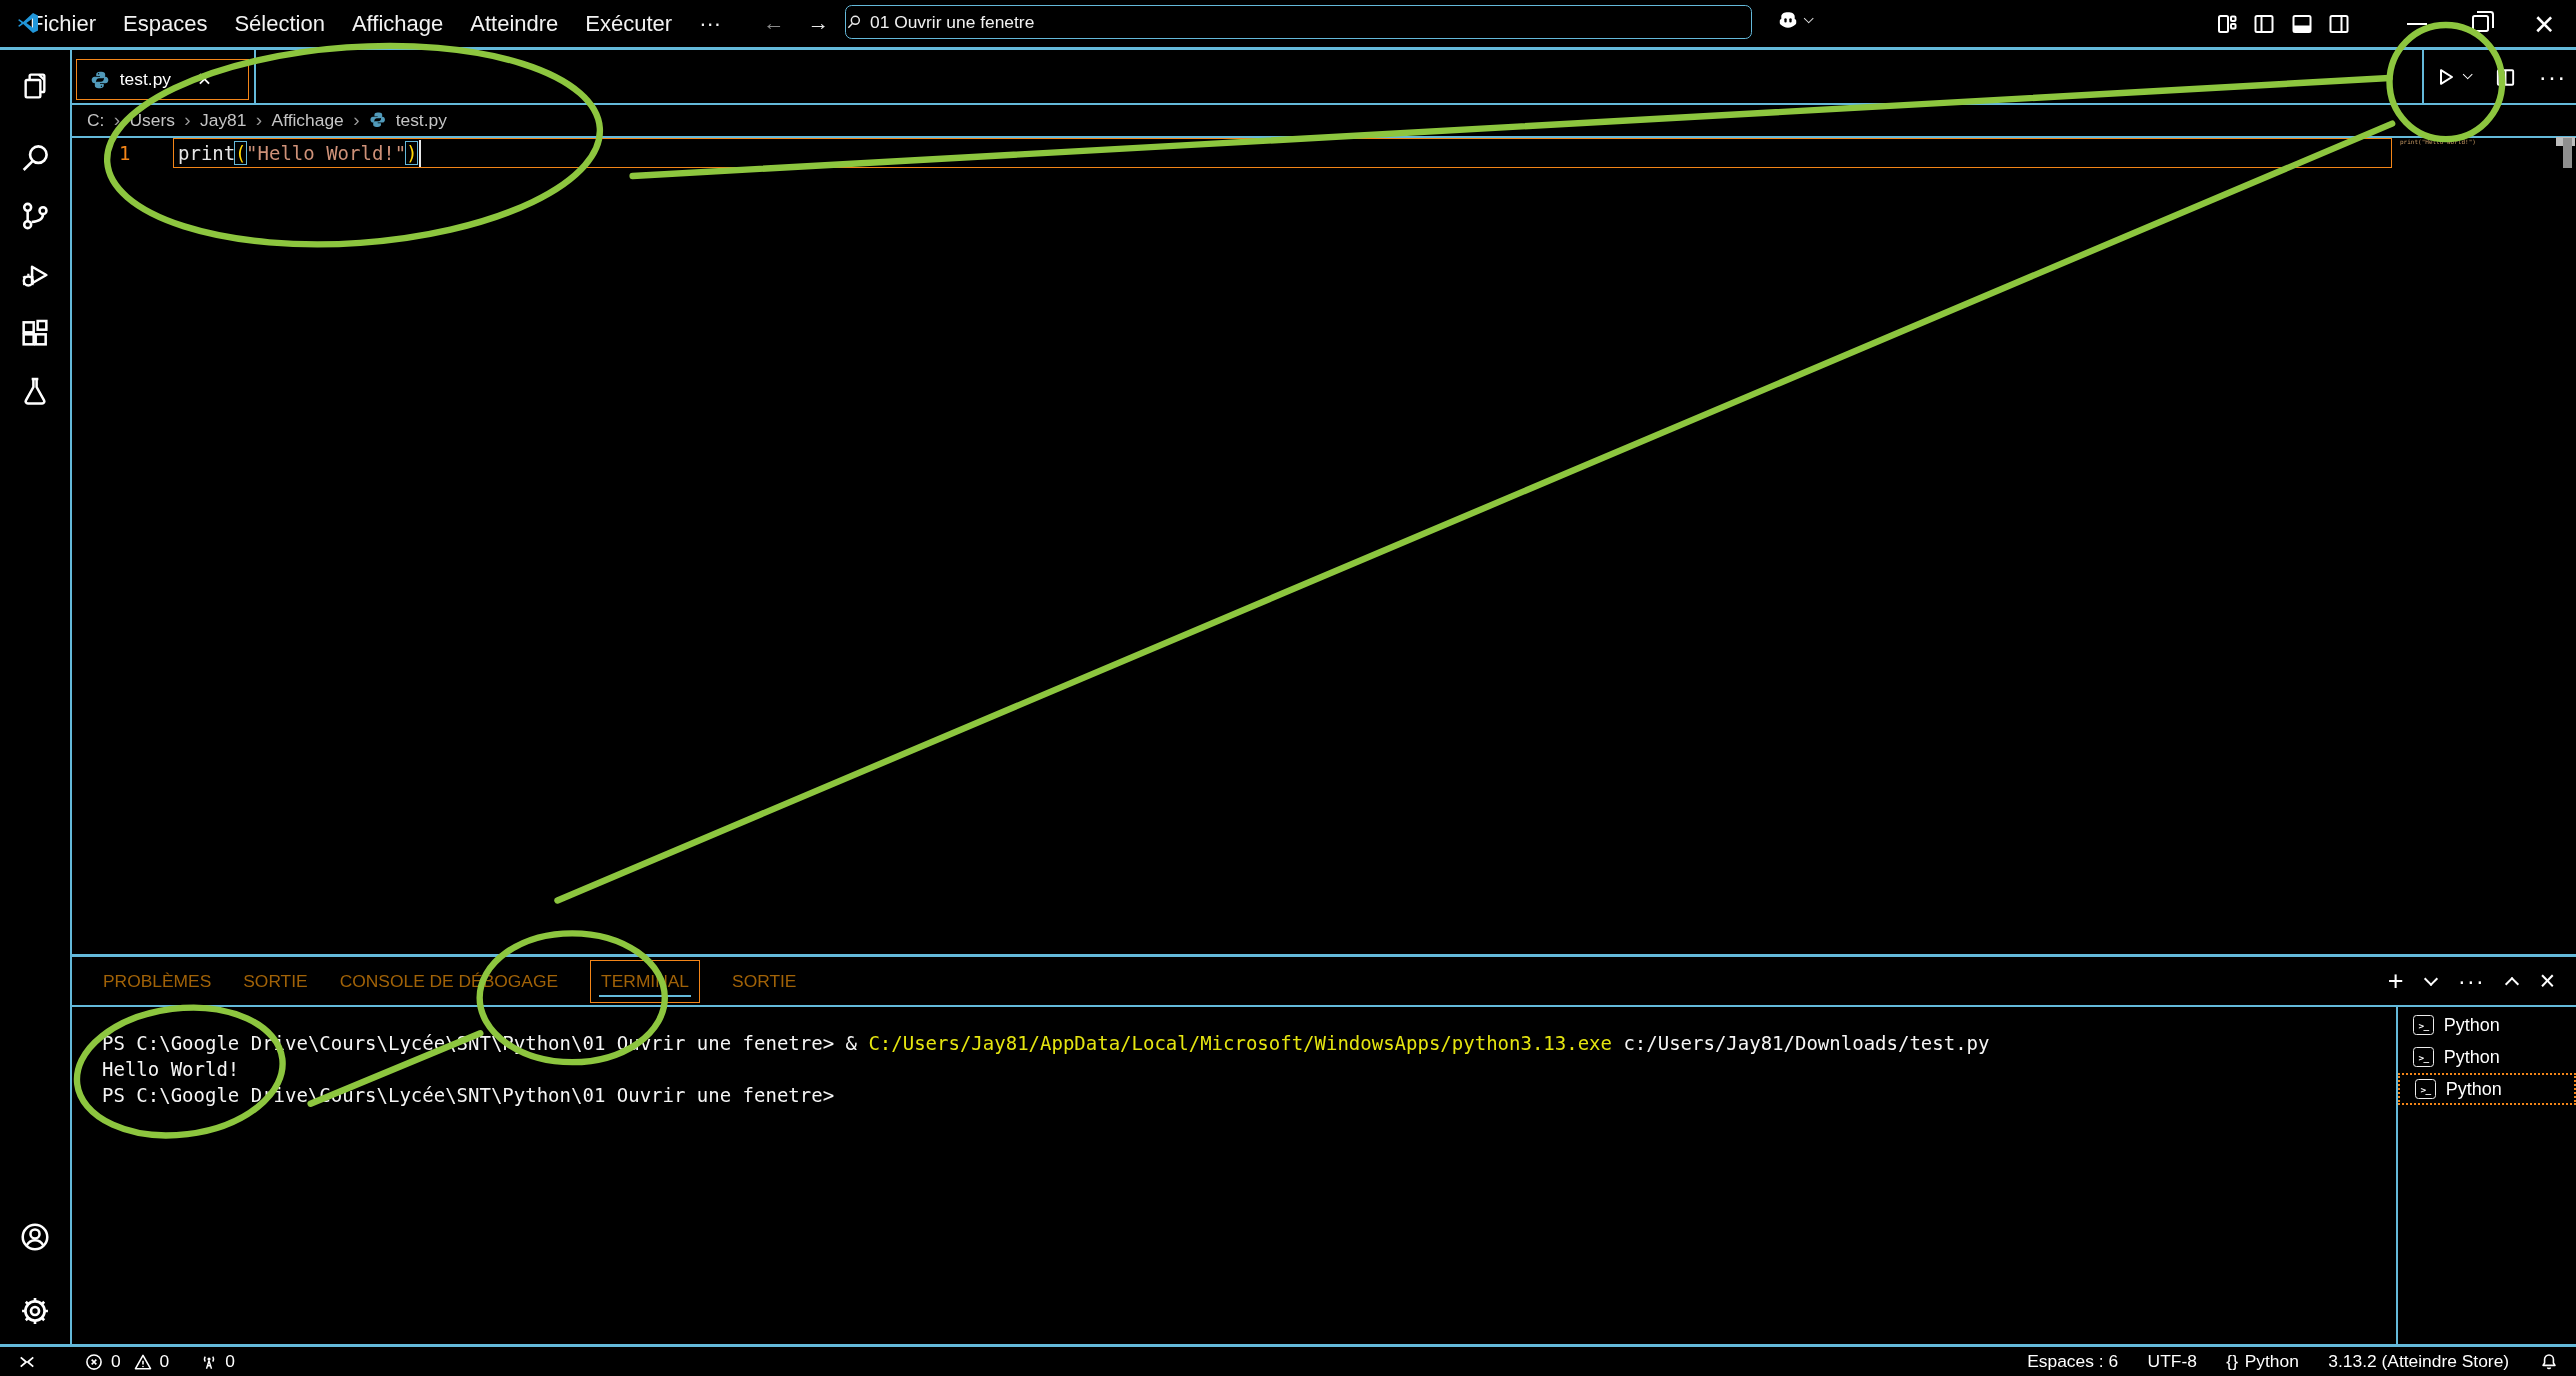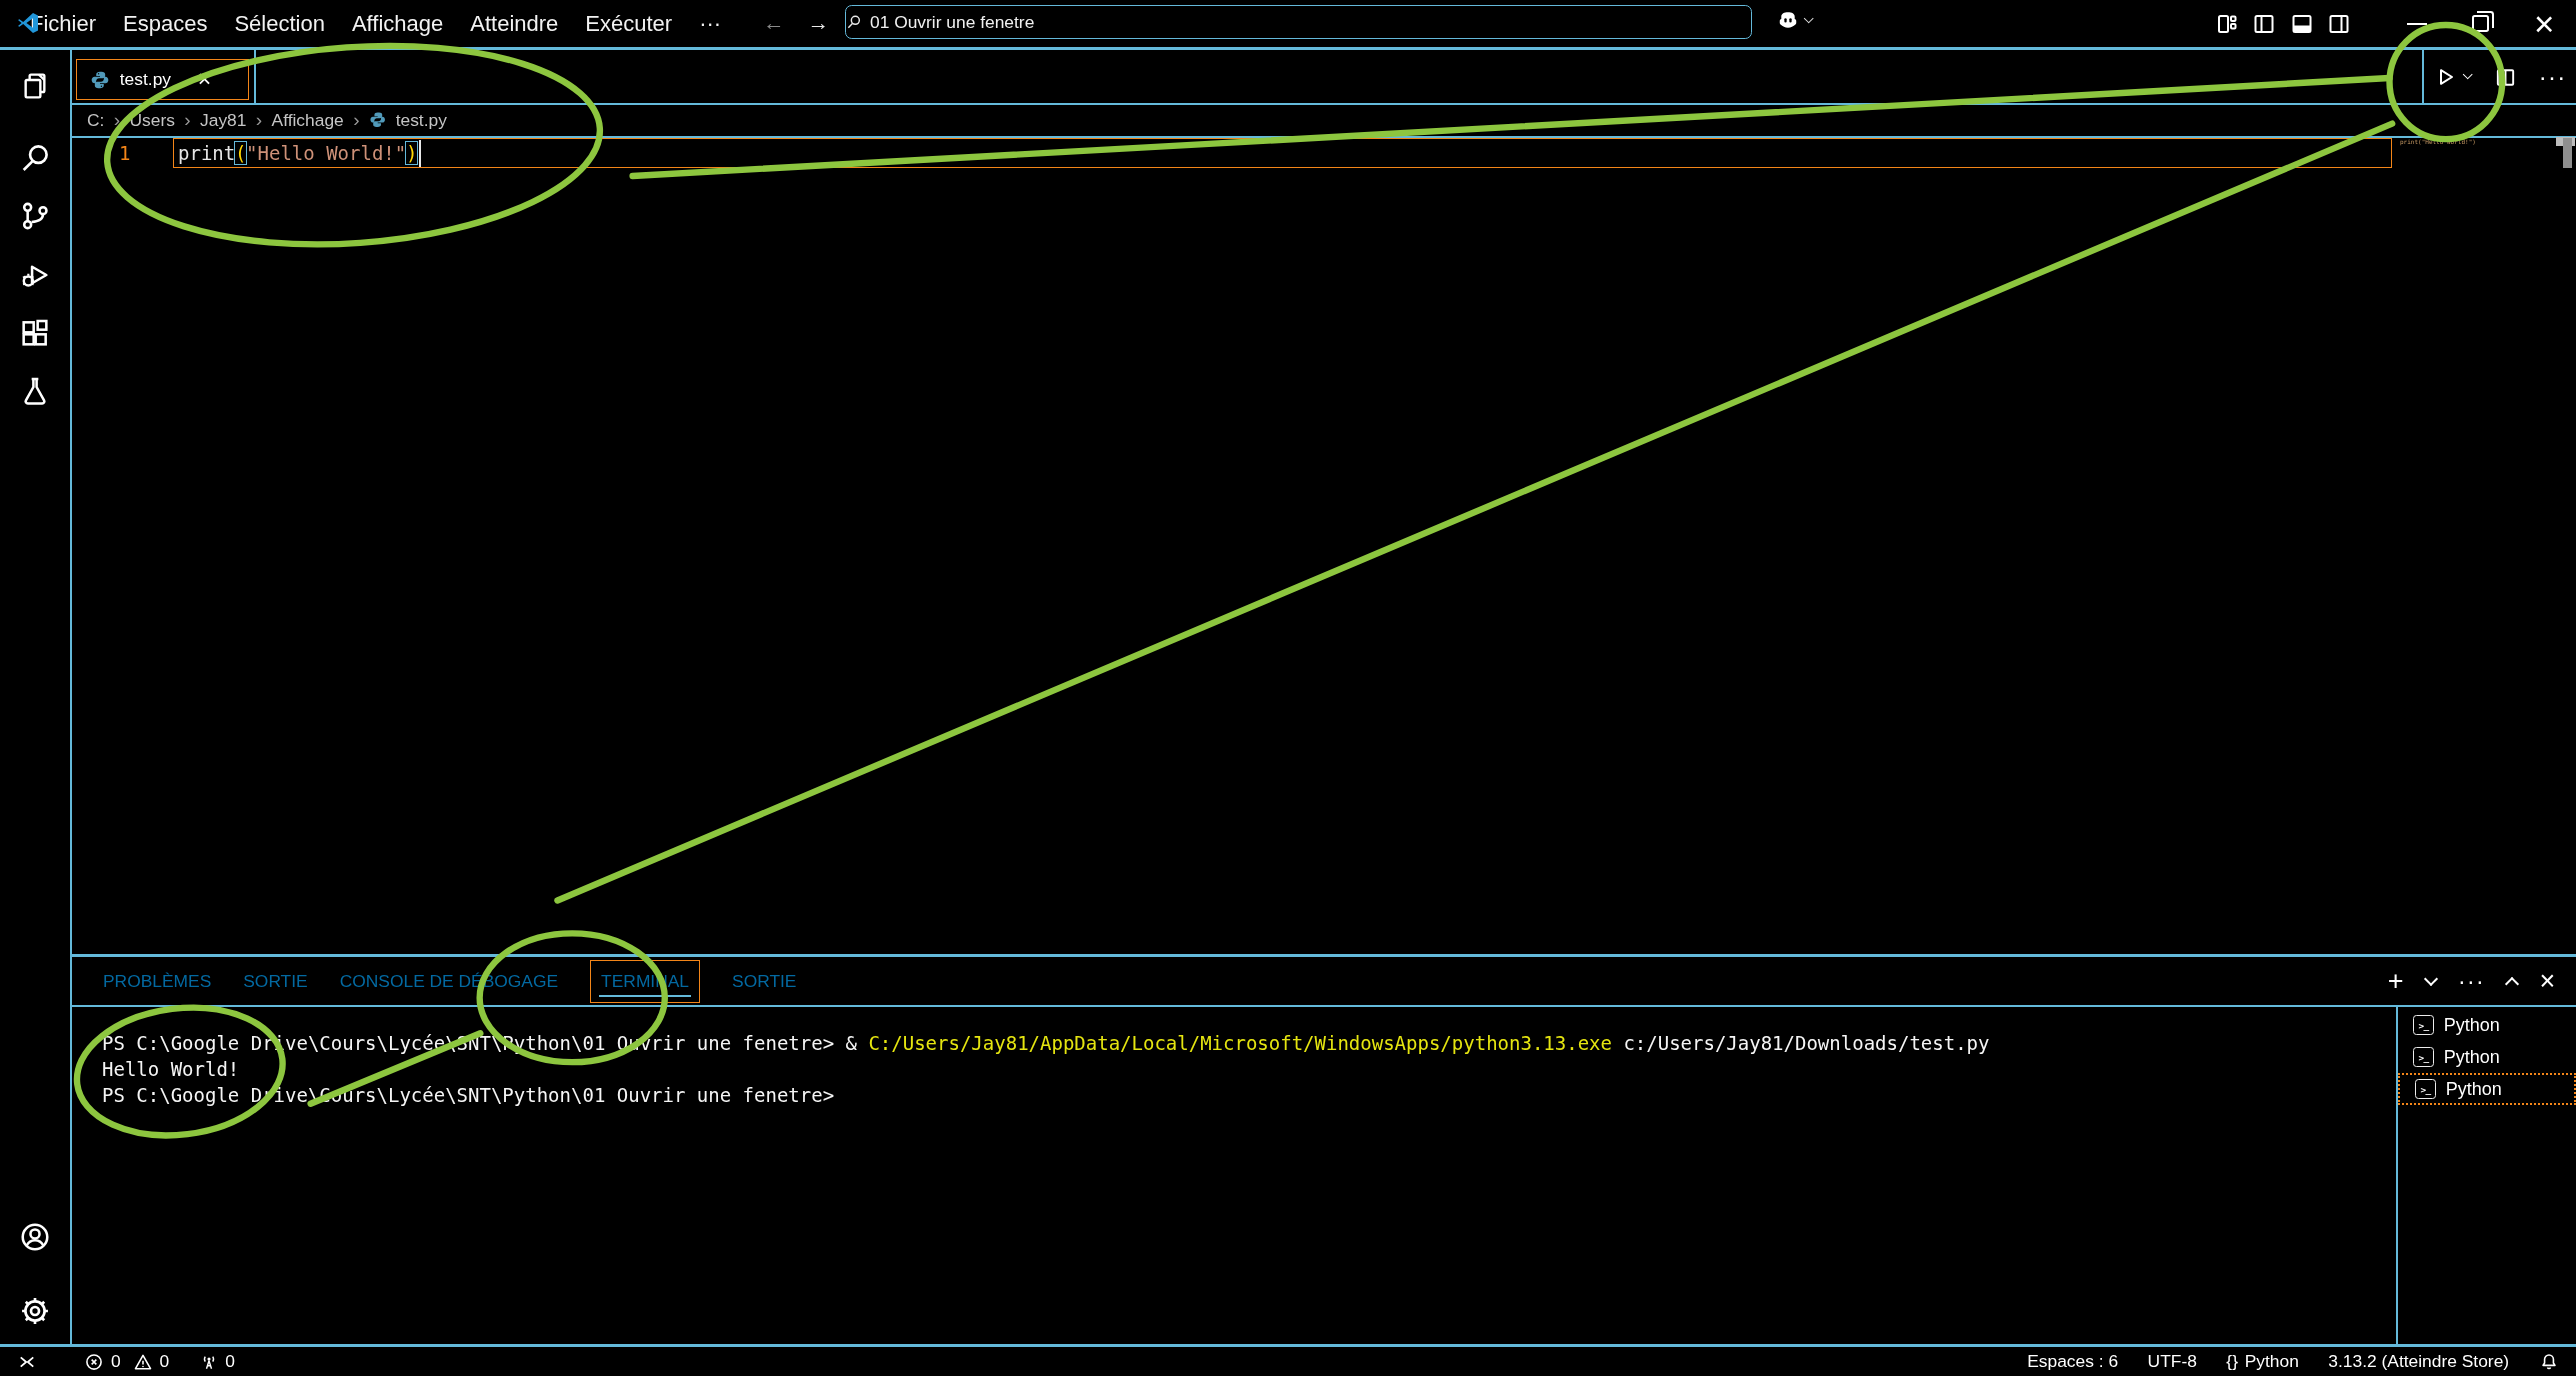--- a/index.html
+++ b/index.html
@@ -56,21 +56,21 @@
   #code-line { position:absolute; left:178px; top:142px; font-family:"DejaVu Sans Mono", monospace; font-size:19px; white-space:pre; }
   .kw { color:#e5e5e5; }
   .bracket { color:#ffd700; border:1.3px solid #64b9da; margin:-1.3px; }
   .str { color:#ce9178; }
   #caret { position:absolute; left:419px; top:140px; width:2px; height:27px; background:#e8e8e8; }
   #minimap { position:absolute; left:2400px; top:138px; width:151px; height:20px; font-family:"DejaVu Sans Mono", monospace; font-size:6px; letter-spacing:0; color:#c89a64; overflow:hidden; white-space:pre; }
   #overview-mark { position:absolute; left:2556px; top:137px; width:19px; height:8.7px; background:#bdbdbd; }
   #scroll-thumb { position:absolute; left:2563px; top:138px; width:8.7px; height:30px; background:#8f8f8f; }
 
   
-  #panel-tabs { position:absolute; left:72px; top:957px; width:2321px; height:48px; display:flex; align-items:center; padding-left:31px; gap:32px; font-size:17.4px; color:#0369a1; }
+  #panel-tabs { position:absolute; left:72px; top:957px; width:2321px; height:48px; display:flex; align-items:center; padding-left:31px; gap:32px; font-size:17.4px; color:#a16207; }
   #panel-tab-terminal { border:1.7px solid #f38518; height:43px; display:flex; align-items:center; padding:0 10px; position:relative; }
   #panel-tab-terminal .underline { position:absolute; left:8px; right:8px; bottom:4.7px; height:2.3px; background:#64b9da; }
   #panel-actions { position:absolute; left:2381px; top:957px; width:181px; height:48px; display:flex; align-items:center; justify-content:space-between; padding:0 6.7px; }
   #panel-actions .pa { font-size:27px; font-weight:200; display:flex; align-items:center; }
   #terminal-output { position:absolute; left:102px; top:1030px; font-family:"DejaVu Sans Mono", monospace; font-size:19px; line-height:26px; white-space:pre; color:#f5f5f5; }
   .term-yellow { color:#e5e510; }
   #terminal-list { position:absolute; left:2398px; top:1009px; width:178px; }
   .term-row { height:32px; display:flex; align-items:center; gap:9.4px; padding-left:14.8px; font-size:18px; color:#fff; }
   .term-row.focused { border:2px dotted #f38518; }
   .term-glyph { width:21.5px; height:20px; border:1.7px solid #ececec; border-radius:3.4px; font-family:"DejaVu Sans Mono", monospace; font-size:9.4px; font-weight:bold; display:flex; align-items:center; justify-content:center; letter-spacing:-0.7px; }

